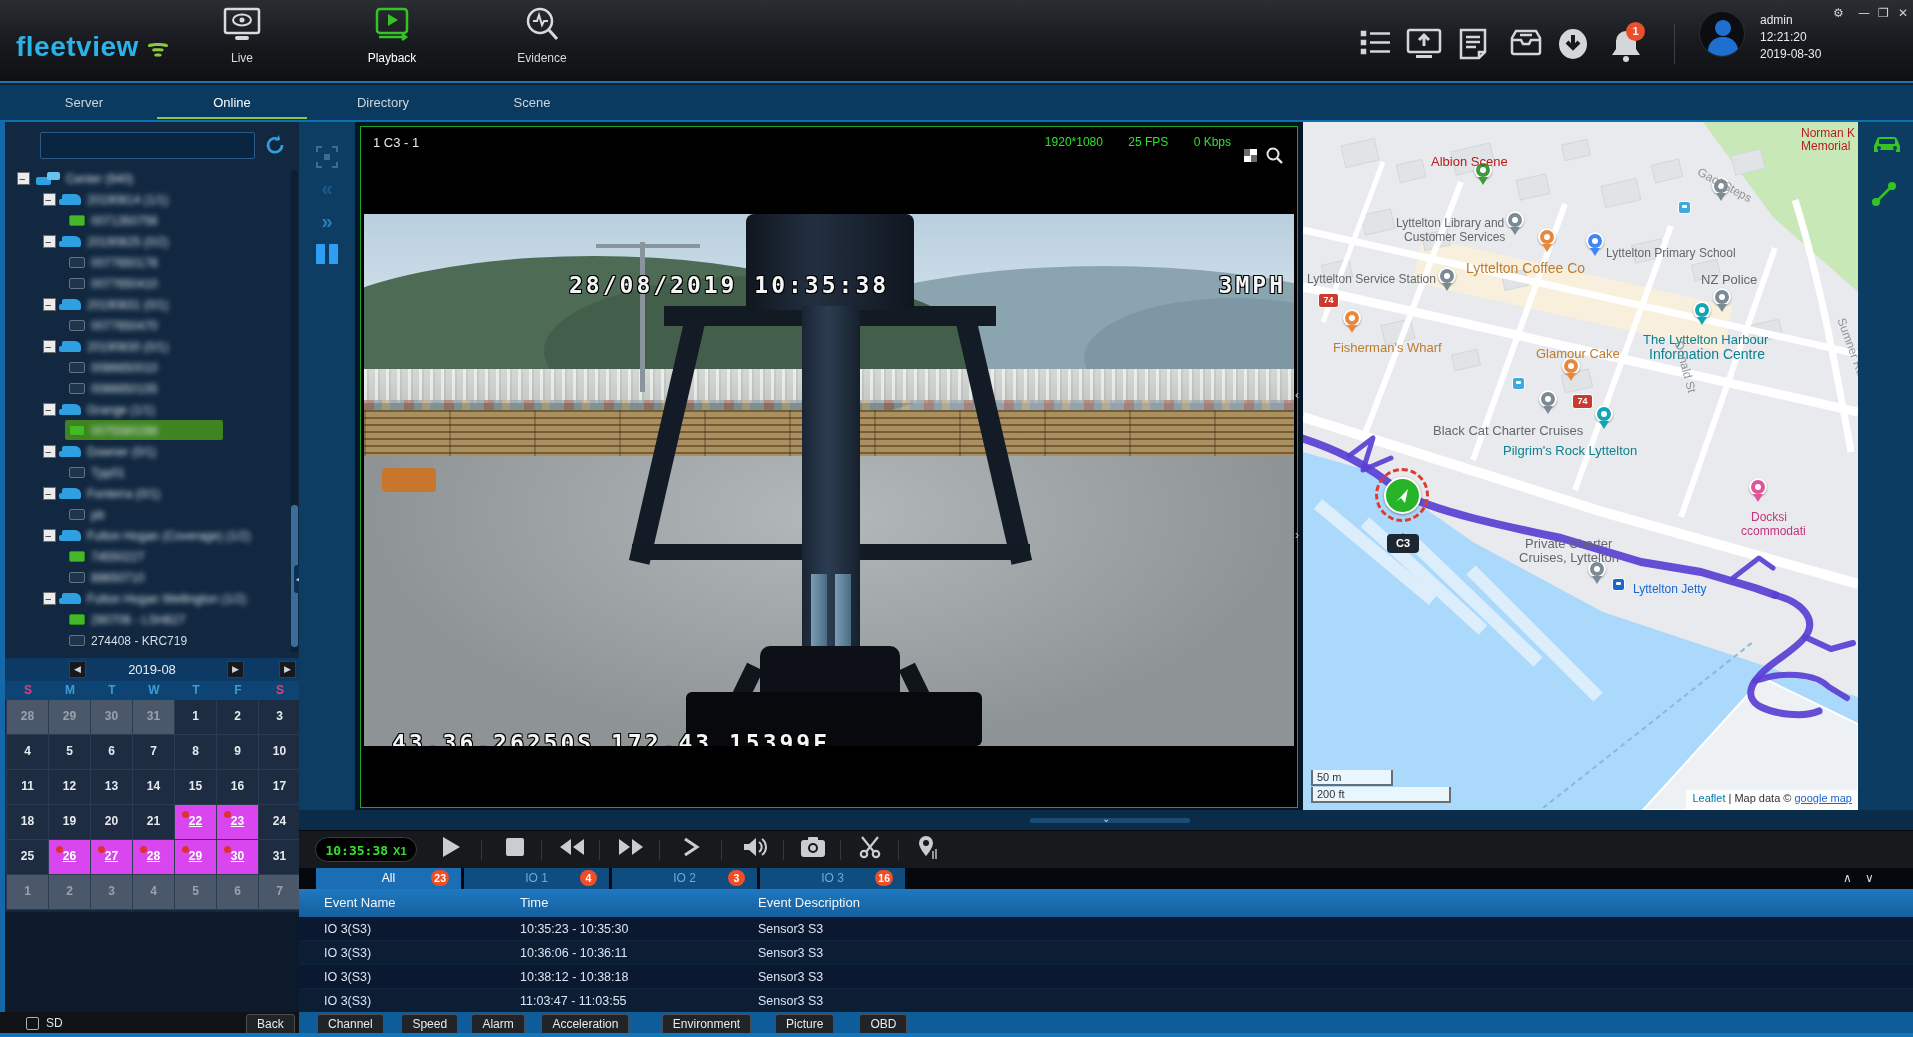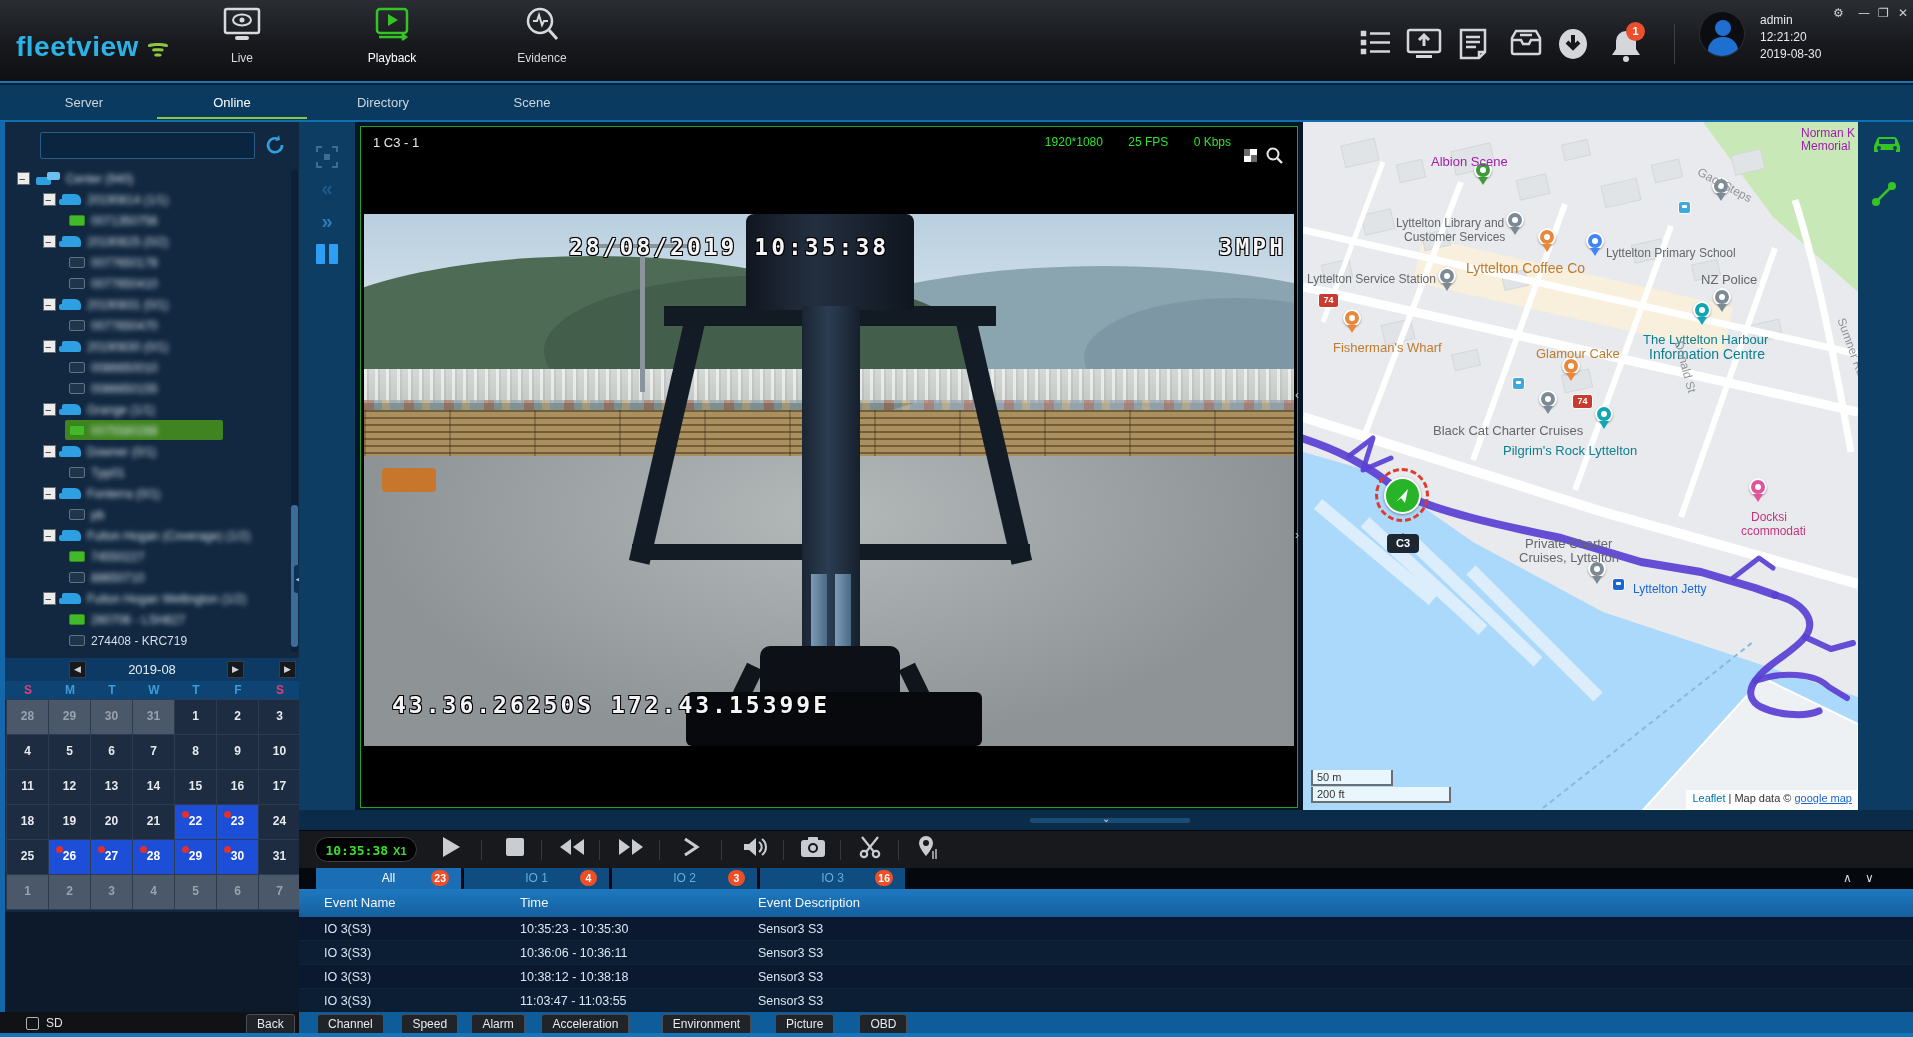--- a/index.html
+++ b/index.html
@@ -77,21 +77,21 @@
   .calbtn { position:absolute; top:3px; width:17px; height:17px; background:#15181d; border:1px solid #3a3d42;
     color:#cfd3d8; font-size:9px; line-height:15px; text-align:center; cursor:pointer; }
   #cal-month { position:absolute; left:0; top:0; width:294px; text-align:center; line-height:23px; font-size:13px; color:#e8edf2; }
   #cal-dayhead { position:absolute; left:0; top:559px; width:294px; height:18px; background:#0e4473; }
   .dh { position:absolute; top:0; width:42px; text-align:center; font-size:12px; font-weight:bold; color:#3d9bd6; line-height:18px; }
   .dh.wknd { color:#e0407a; }
   #cal-grid { position:absolute; left:1px; top:577px; width:293px; height:211px;
     display:grid; grid-template-columns:repeat(7,41px); grid-template-rows:repeat(6,34px); gap:1px; background:#2b3c52; padding:1px; }
   .cday { background:#1d2c40; color:#e6eaee; font-size:12px; font-weight:bold; text-align:center; line-height:33px; position:relative; cursor:pointer; }
   .cday.out { background:#4a5869; color:#99a2ad; }
-  .cday.rec { background:#1d4ed8; color:#fff; }
+  .cday.rec { background:#d946ef; color:#fff;text-decoration:underline; }
   .cday.rec::before { content:''; position:absolute; left:7px; top:6px; width:7px; height:7px; border-radius:50%; background:#e03131; }
   #sb-lower { position:absolute; left:0; top:790px; width:294px; height:100px; background:#0d1a2b; }
 
   
   #midstrip { position:absolute; left:299px; top:122px; width:56px; height:708px; background:#0e3d63; }
   .stripico { position:absolute; left:14px; text-align:center; width:28px; cursor:pointer; }
   #ico-expand { top:24px; opacity:0.4; }
   #ico-prev { top:55px; color:#1b5c8c; font-size:20px; font-weight:bold; }
   #ico-next { top:88px; color:#2a7db5; font-size:20px; font-weight:bold; }
   #ico-pause { top:122px; }
@@ -140,33 +140,33 @@
   .m-grap { left:396px; top:432px; width:140px; height:100px; background:#0d1117; border-radius:10px; }
   .m-claw-l { left:362px; top:448px; width:18px; height:92px; transform:rotate(26deg); background:#10151c; }
   .m-claw-r { left:554px; top:448px; width:18px; height:92px; transform:rotate(-26deg); background:#10151c; }
   .m-base { left:322px; top:478px; width:296px; height:54px; background:#07090d; border-radius:6px; }
   .crane-mast { left:276px; top:28px; width:5px; height:150px; background:#8a949c; }
   .crane-jib { left:232px; top:30px; width:104px; height:4px; background:#8a949c; }
   .digger { left:18px; top:254px; width:54px; height:24px; background:#c9762d; border-radius:4px; }
 
   .osd { position:absolute; font-family:"DejaVu Sans Mono", monospace; font-weight:bold;
     font-size:23px; color:#f5f5f5; letter-spacing:3px;
-    text-shadow:1px 1px 0 #000,-1px -1px 0 #000,1px -1px 0 #000,-1px 1px 0 #000; }
+    text-shadow:1px 1px 0 #000,-1px -1px 0 #000,1px -1px 0 #000,-1px 1px 0 #000;margin-top:38px; }
   #osd-dt { left:205px; top:20px; }
   #osd-speed { right:8px; top:20px; }
   #osd-coord { left:28px; top:478px; }
 
   
   .divchev { position:absolute; color:#b9c2cc; font-size:12px; cursor:pointer; }
 
   
   #map { position:absolute; left:1303px; top:122px; width:555px; height:688px; background:#e8eaed; overflow:hidden; }
   #map svg.mbase { position:absolute; left:0; top:0; }
   .mlabel { position:absolute; font-size:12px; white-space:nowrap; z-index:4; }
-  .c-gray { color:#64686c; } .c-green { color:#a21caf; } .c-orange { color:#bf7b2e; }
+  .c-gray { color:#64686c; } .c-green { color:#b91c1c; } .c-orange { color:#bf7b2e; }
   .c-teal { color:#0e7f8d; } .c-blue { color:#1967d2; } .c-pink { color:#c2357f; }
   .c-street { color:#8f9499; }
   .pin { position:absolute; width:18px; height:18px; border-radius:50%; border:2px solid #fff;
     box-shadow:0 1px 2px rgba(0,0,0,.35); z-index:3; }
   .pin::before { content:''; position:absolute; left:4px; top:4px; width:6px; height:6px; border-radius:50%; background:#fff; }
   .pin::after { content:''; position:absolute; left:2px; top:14px; border:5px solid transparent; border-top:8px solid currentColor; }
   .psq { position:absolute; width:13px; height:13px; border-radius:3px; z-index:3; border:1px solid #fff; }
   .psq::before { content:''; position:absolute; left:3px; top:3px; right:3px; height:3px; background:#fff; border-radius:1px; }
   .badge74 { position:absolute; width:21px; height:15px; background:#ca3b2f; border:1px solid #fff; border-radius:3px;
     color:#fff; font-size:9px; font-weight:bold; text-align:center; line-height:13px; z-index:3; }

